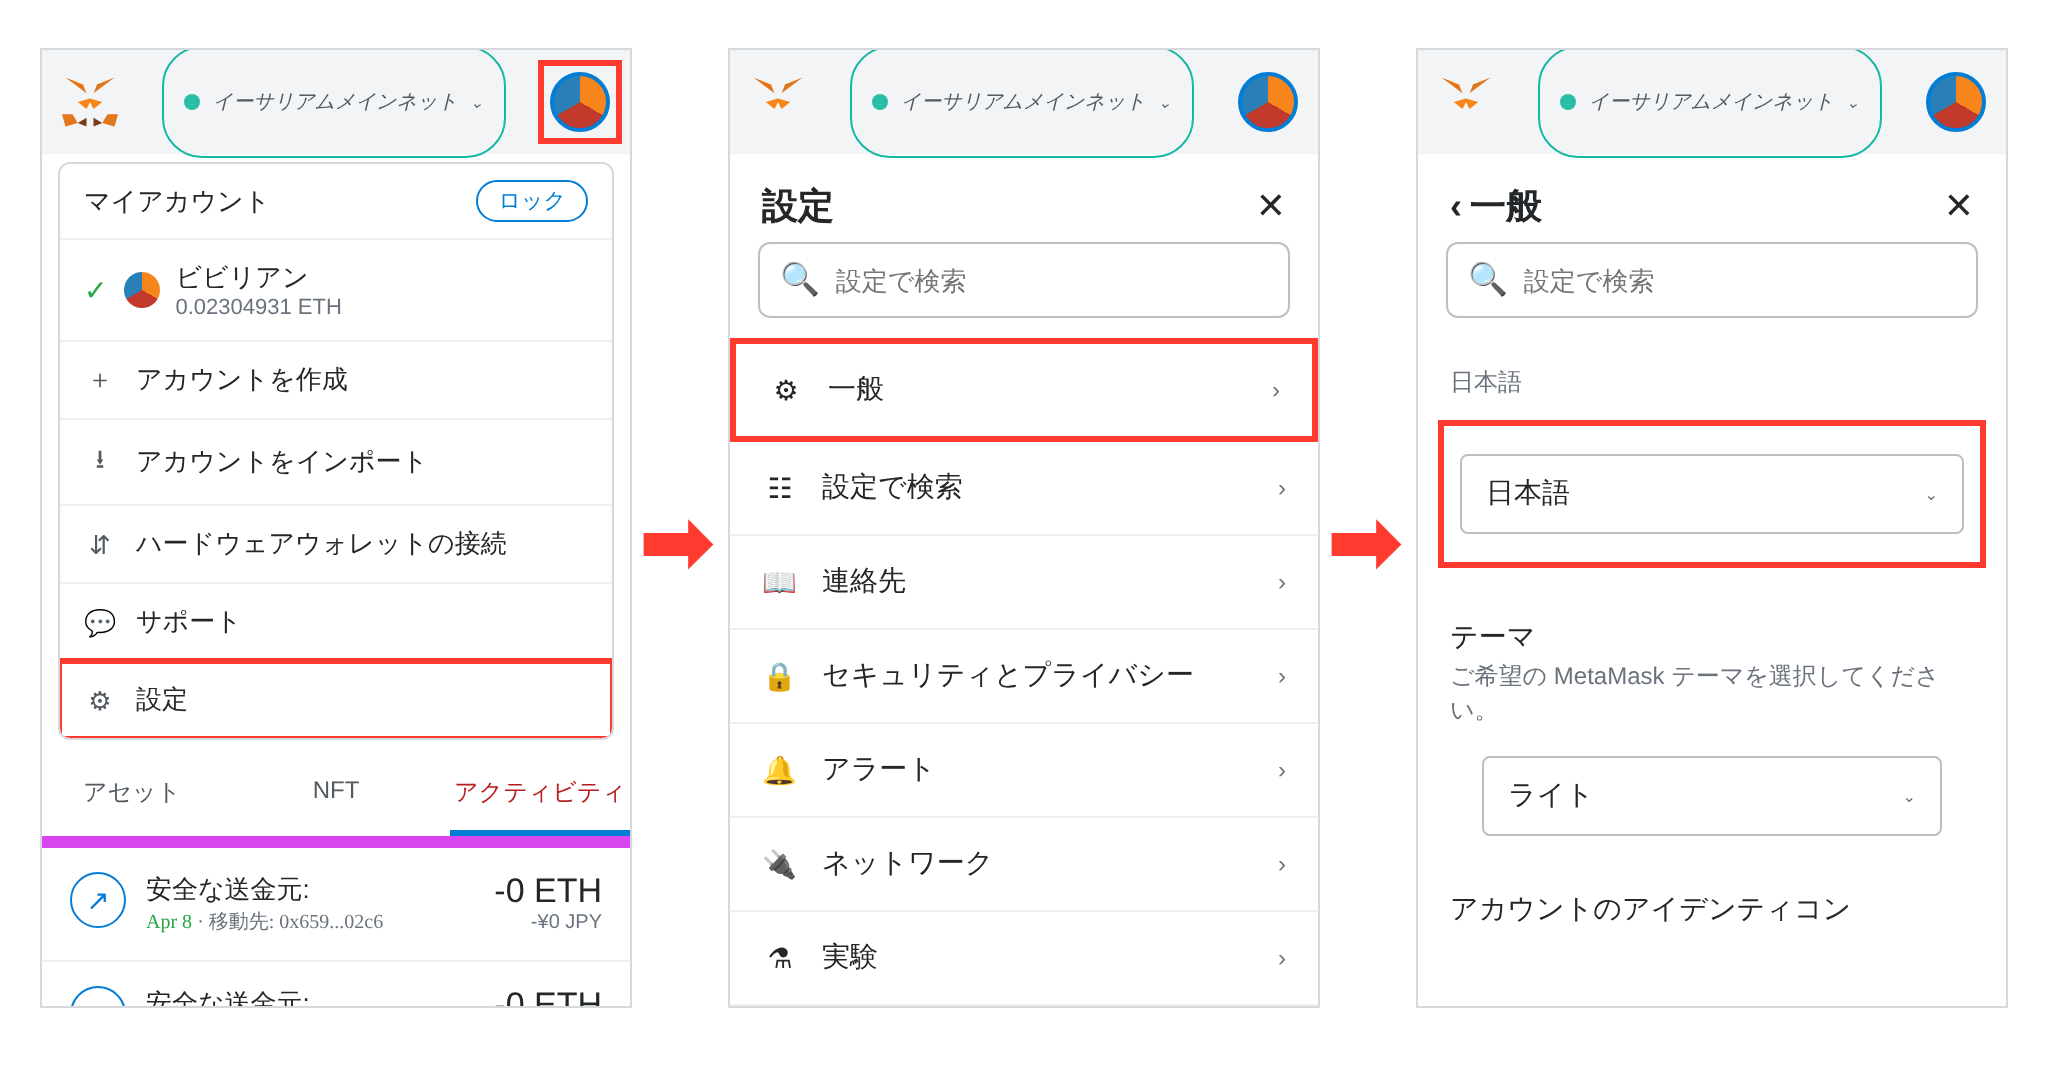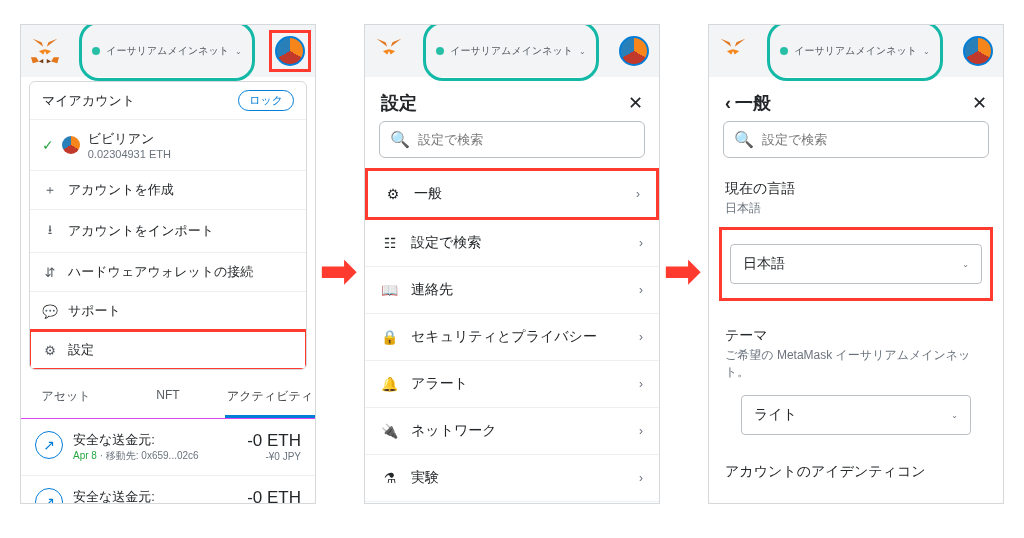--- a/index.html
+++ b/index.html
@@ -7,47 +7,47 @@
 .panel { position: absolute; width: 296px; height: 480px; border: 1px solid #d6d9dc; background: #fff; overflow: hidden; }
 .p1 { left: 20px; top: 24px; }
 .p2 { left: 364px; top: 24px; }
 .p3 { left: 708px; top: 24px; }
 .arrow { position: absolute; top: 245px; font-size: 44px; color: #ff3b30; font-weight: bold; }
 .a1 { left: 320px; }
 .a2 { left: 664px; }
 .header { display: flex; align-items: center; justify-content: space-between; padding: 8px 10px; background: #f2f4f6; height: 52px; }
 .fox { width: 28px; height: 28px; position: relative; }
 .fox svg { width: 100%; height: 100%; }
-.network-pill { display: inline-flex; align-items: center; gap: 6px; border: 3px solid #14b8a6; border-radius: 20px; padding: 20px 10px; font-size: 10px; color: #535a61; flex: 0 0 auto; }
+.network-pill { display: inline-flex; align-items: center; gap: 6px; border: 1px solid #14b8a6; border-radius: 20px; padding: 20px 10px; font-size: 10px; color: #535a61; flex: 0 0 auto; font-style: italic; }
 .dot { width: 8px; height: 8px; border-radius: 50%; background: #29bfa7; }
 .chev { font-size: 8px; color: #6a737d; }
 .avatar { width: 30px; height: 30px; border-radius: 50%; border: 2px solid #037dd6; background: conic-gradient(#f6851b 0 120deg, #c0392b 120deg 240deg, #2980b9 240deg 360deg); }
 .avatar-hl { position: relative; }
 .avatar-hl::after { content:""; position:absolute; left:-6px; top:-6px; right:-6px; bottom:-6px; border:3px solid #ff3b30; }
 .card { margin: 4px 8px; border: 1px solid #d6d9dc; border-radius: 6px; background: #fff; overflow: hidden; font-size: 13px; }
 .card-head { display: flex; align-items: center; justify-content: space-between; padding: 8px 12px; border-bottom: 1px solid #edf0f2; }
 .lock-btn { border: 1px solid #037dd6; color: #037dd6; border-radius: 14px; padding: 2px 10px; font-size: 11px; background: #fff; }
 .acct-row { display: flex; align-items: center; gap: 8px; padding: 10px 12px; border-bottom: 1px solid #edf0f2; }
 .check { color: #28a745; font-size: 14px; }
 .miniav { width: 18px; height: 18px; border-radius: 50%; background: conic-gradient(#f6851b 0 120deg, #c0392b 120deg 240deg, #2980b9 240deg 360deg); }
 .acct-name { font-size: 13px; }
 .acct-sub { font-size: 11px; color: #6a737d; }
 .menu-row { display: flex; align-items: center; gap: 10px; padding: 10px 12px; border-bottom: 1px solid #edf0f2; color: #24272a; }
 .menu-row:last-child { border-bottom: none; }
 .menu-icon { width: 16px; text-align: center; color: #535a61; font-size: 13px; }
 .hl { position: relative; }
 .hl::after { content:""; position:absolute; left:-2px; right:-2px; top:-2px; bottom:-2px; border:3px solid #ff3b30; pointer-events:none; }
-.tabs { display: flex; border-bottom: 1px solid #d946ef; margin-top: 8px; gap: 12px; }
+.tabs { display: flex; border-bottom: 6px solid #d946ef; margin-top: 8px; gap: 12px; }
 .tab { flex: 1; text-align: center; padding: 10px 0; font-size: 12px; color: #535a61; }
-.tab.active { color: #404040; border-bottom: 3px solid #037dd6; }
+.tab.active { color: #b91c1c; border-bottom: 3px solid #037dd6; }
 .tx { display: flex; align-items: flex-start; justify-content: space-between; padding: 12px 14px; border-bottom: 1px solid #edf0f2; }
 .tx-left { display: flex; gap: 10px; }
 .tx-ico { width: 28px; height: 28px; border: 1.5px solid #037dd6; border-radius: 50%; display: flex; align-items: center; justify-content: center; color: #037dd6; font-size: 14px; }
 .tx-title { font-size: 13px; font-weight: 500; }
-.tx-sub { font-size: 10px; color: #6a737d; }
+.tx-sub { font-size: 10px; color: #6a737d; font-family: Liberation Serif, serif; }
 .tx-date { color: #28a745; }
 .tx-right { text-align: right; }
 .tx-amt { font-size: 17px; }
 .tx-fiat { font-size: 10px; color: #6a737d; }
 .settings-head { display: flex; align-items: center; justify-content: space-between; padding: 14px 16px 6px; }
 .settings-title { font-size: 18px; font-weight: 600; }
 .close-x { font-size: 18px; cursor: pointer; }
 .back-chev { font-size: 18px; margin-right: 4px; cursor: pointer; color: #24272a; font-weight: bold; }
 .search-wrap { padding: 0 14px 10px; }
 .search { display: flex; align-items: center; gap: 8px; border: 1px solid #bbc0c5; border-radius: 6px; padding: 8px 10px; }
@@ -266,33 +266,32 @@
     <span class="close-x">✕</span>
   </div>
   <div class="search-wrap">
     <div class="search">
       <span class="search-icon">🔍</span>
       <input placeholder="設定で検索" style="">
     </div>
   </div>
 
   <div class="sect">
-    <div class="label">現在の言語</div>
     <div class="hint">日本語</div>
   </div>
   <div class="select-hl-wrap">
     <div class="select-box">
       <span>日本語</span>
       <span class="chev">⌄</span>
     </div>
   </div>
 
   <div class="sect">
     <div class="label">テーマ</div>
-    <div class="hint">ご希望の MetaMask イーサリアムメインネット。</div>
+    <div class="hint">ご希望の MetaMask テーマを選択してください。</div>
   </div>
   <div class="select-box">
     <span>ライト</span>
     <span class="chev">⌄</span>
   </div>
 
   <div class="sect" style="padding-top:18px;">
     <div class="label">アカウントのアイデンティコン</div>
   </div>
 </div>

